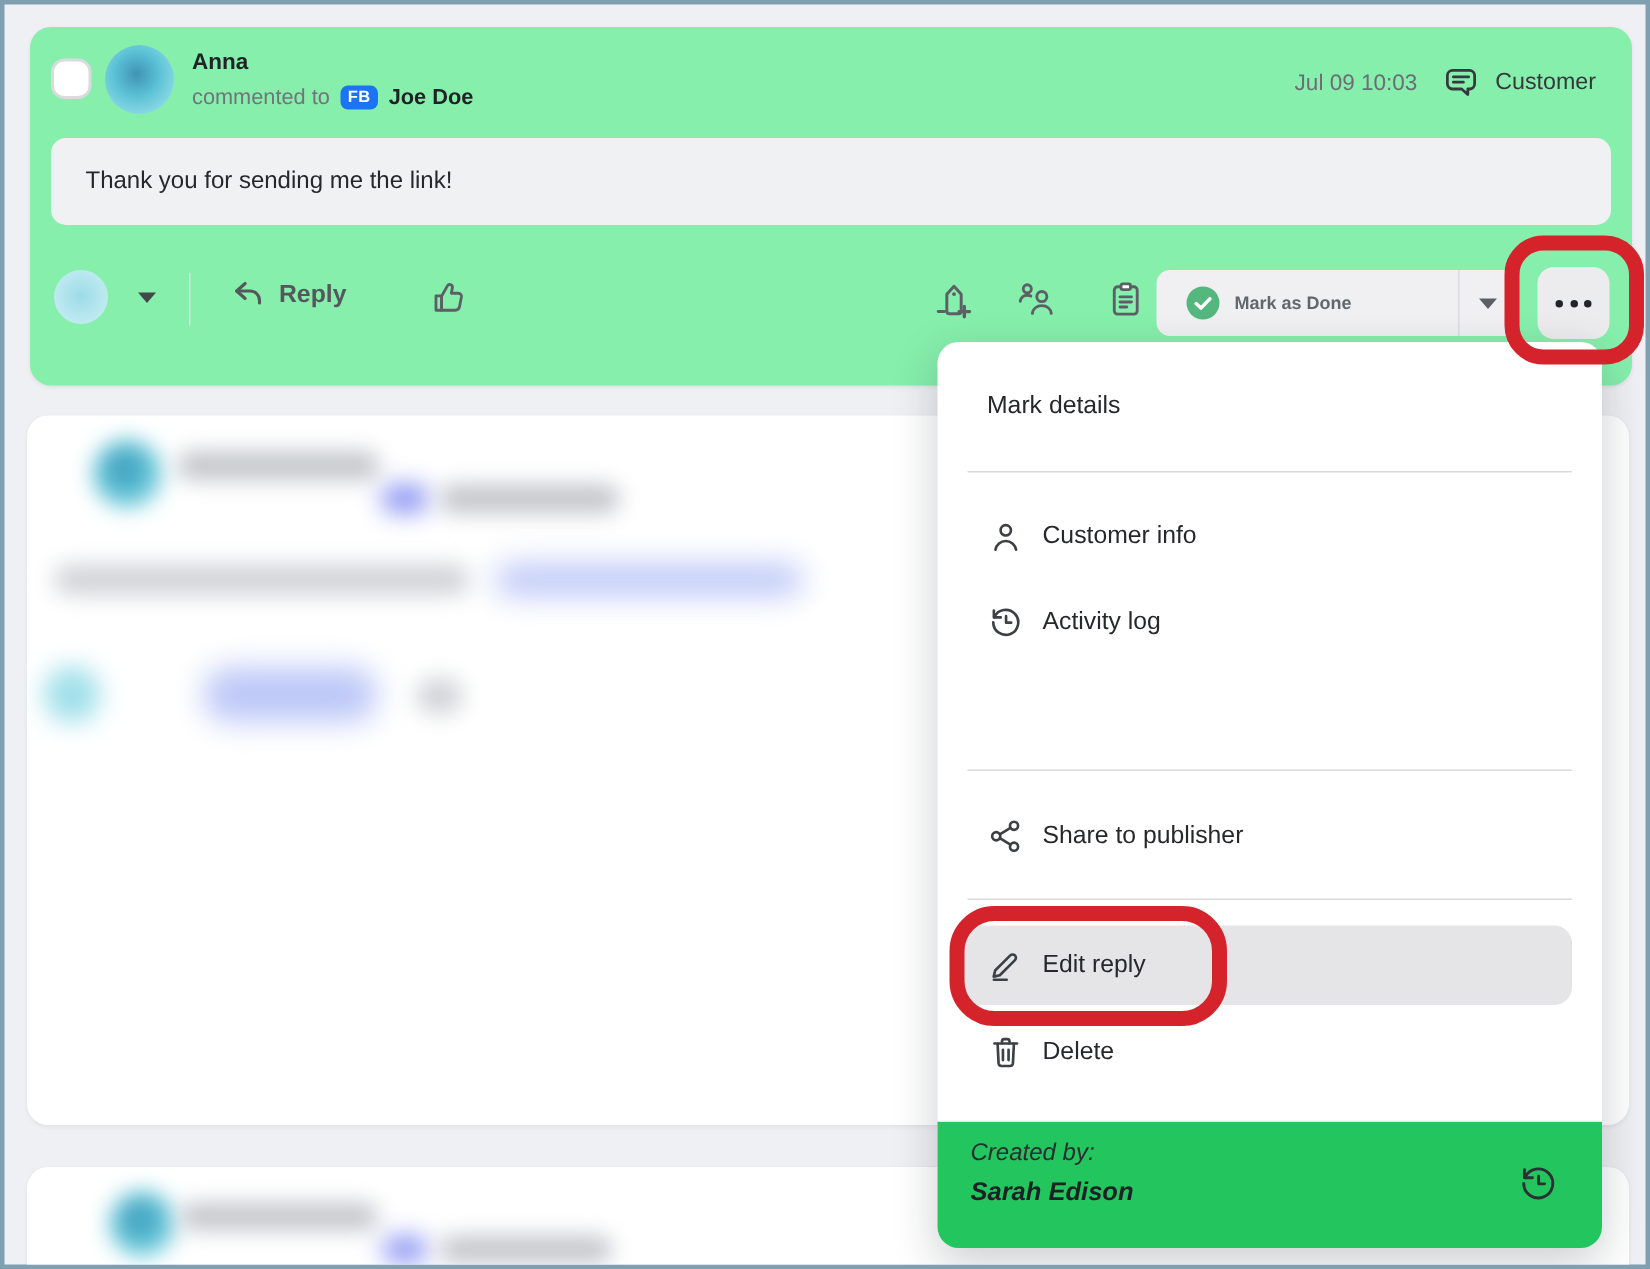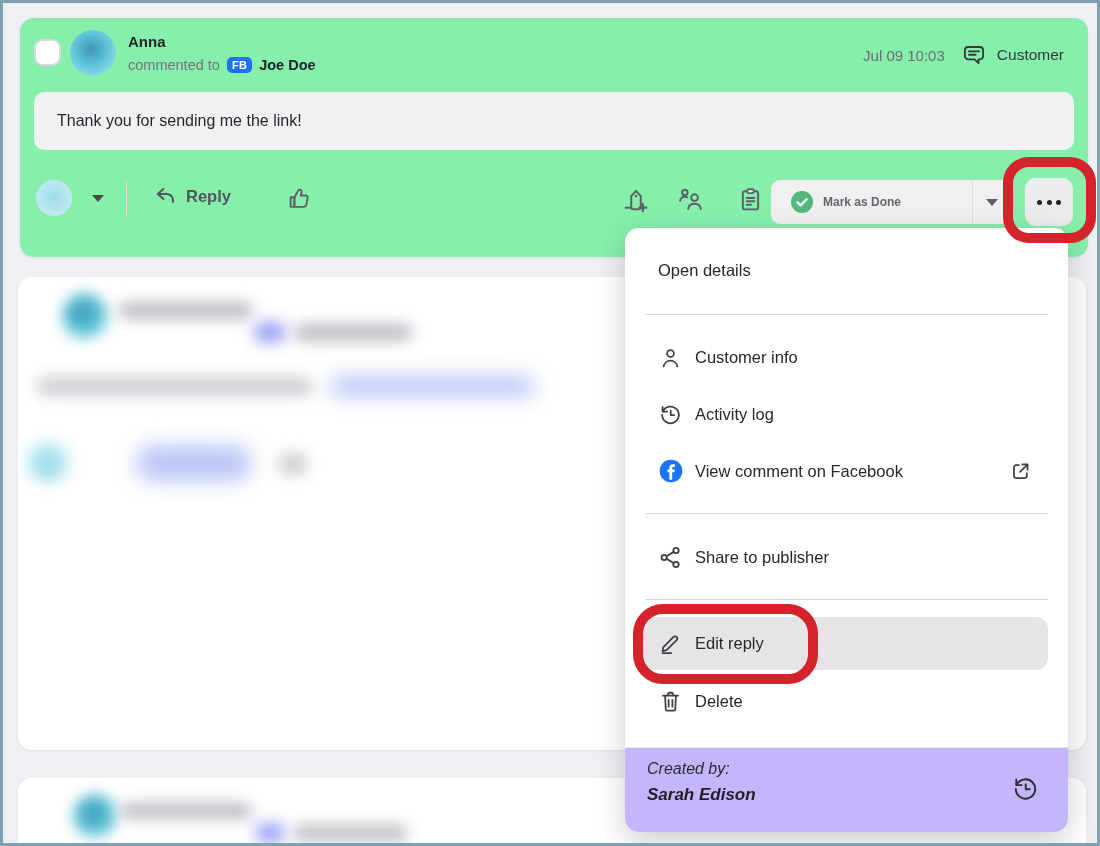--- a/index.html
+++ b/index.html
@@ -90,21 +90,21 @@
   .mi-act     { top:158px; height:56px; }
   .mi-fb      { top:215px; height:56px; }
   .mdiv-2     { top:285px; }
   .mi-share   { top:301px; height:56px; }
   .mdiv-3     { top:371px; }
   .edit-highlight { position:absolute; left:17px; top:389px; width:406px; height:53px;
     background:#e5e5e7; border-radius:12px; }
   .mi-edit    { top:389px; height:53px; }
   .mi-del     { top:447px; height:53px; }
 
-  .menu-footer { position:absolute; left:0; bottom:0; width:100%; height:85px; background:#c4b5fd;
+  .menu-footer { position:absolute; left:0; bottom:0; width:100%; height:85px; background:#22c55e;
     border-top:1px solid #e5e6e9; border-radius:0 0 14px 14px; }
   .menu-footer .created { position:absolute; left:22px; top:12px; font-style:italic;
     font-size:16px; color:#2a2d31; }
   .menu-footer .creator { position:absolute; left:22px; top:37px; font-style:italic; font-weight:700;
     font-size:17px; color:#1d2024; }
   .menu-footer .hist { position:absolute; right:28px; top:26px; color:#2c2f33; cursor:pointer; }
 
   
   .ring { position:absolute; border:10px solid #d4232b; z-index:10; pointer-events:none; }
   .ring-more { left:1000px; top:154px; width:93px; height:86px; border-radius:26px; }
@@ -241,21 +241,21 @@
         <i></i>
           <i></i>
           <i></i>
       </div>
     </div>
   </div>
 
   <div class="menu">
 
     <div class="menu-item no-icon mi-open">
-      <span>Open details</span>
+      <span>Mark details</span>
     </div>
 
     <div class="mdivider mdiv-1"></div>
 
     <div class="menu-item mi-cust">
       <span class="mi-icon">
         <svg width="25" height="25" viewBox="0 0 24 24" fill="none" stroke="currentColor" stroke-width="1.7" stroke-linecap="round">
           <circle cx="12" cy="8.2" r="3.3"></circle>
           <path d="M5.4 20.6a6.7 6.7 0 0 1 13.2 0"></path>
         </svg>
@@ -267,35 +267,20 @@
       <span class="mi-icon">
         <svg width="25" height="25" viewBox="0 0 24 24" fill="none" stroke="currentColor" stroke-width="1.7" stroke-linecap="round" stroke-linejoin="round">
           <path d="M4.4 4.8v4.4h4.4"></path>
           <path d="M4.7 9.1a8 8 0 1 1-.7 3.3"></path>
           <path d="M12.2 8.4v4.2h3.3"></path>
         </svg>
       </span>
       <span>Activity log</span>
     </div>
 
-    <div class="menu-item mi-fb">
-      <span class="mi-icon">
-        <svg width="26" height="26" viewBox="0 0 24 24">
-          <circle cx="12" cy="12" r="10.5" fill="#1b74f3"></circle>
-          <path fill="#fff" d="M15.6 8.3h-1.5c-.7 0-1 .3-1 1v1.4h2.4l-.4 2.5h-2V20h-2.6v-6.8H8.7v-2.5h1.8V9.1c0-2 1.2-3.3 3.2-3.3h1.9z"></path>
-        </svg>
-      </span>
-      <span>View comment on Facebook</span>
-      <span class="trail">
-        <svg width="23" height="23" viewBox="0 0 24 24" fill="none" stroke="currentColor" stroke-width="1.8" stroke-linecap="round" stroke-linejoin="round">
-          <path d="M10.2 5.4H7.2c-1.1 0-2 .9-2 2v9.4c0 1.1.9 2 2 2h9.4c1.1 0 2-.9 2-2v-3.2"></path>
-          <path d="M13.8 4.6h5.6v5.6M19 5 11.6 12.4"></path>
-        </svg>
-      </span>
-    </div>
 
     <div class="mdivider mdiv-2"></div>
 
     <div class="menu-item mi-share">
       <span class="mi-icon">
         <svg width="25" height="25" viewBox="0 0 24 24" fill="none" stroke="currentColor" stroke-width="1.7" stroke-linecap="round">
           <circle cx="17.3" cy="5.3" r="2.6"></circle>
           <circle cx="17.3" cy="18.7" r="2.6"></circle>
           <circle cx="5.9" cy="12" r="2.6"></circle>
           <path d="M8.2 13.2l6.8 4.2M15 6.6 8.2 10.8"></path>

